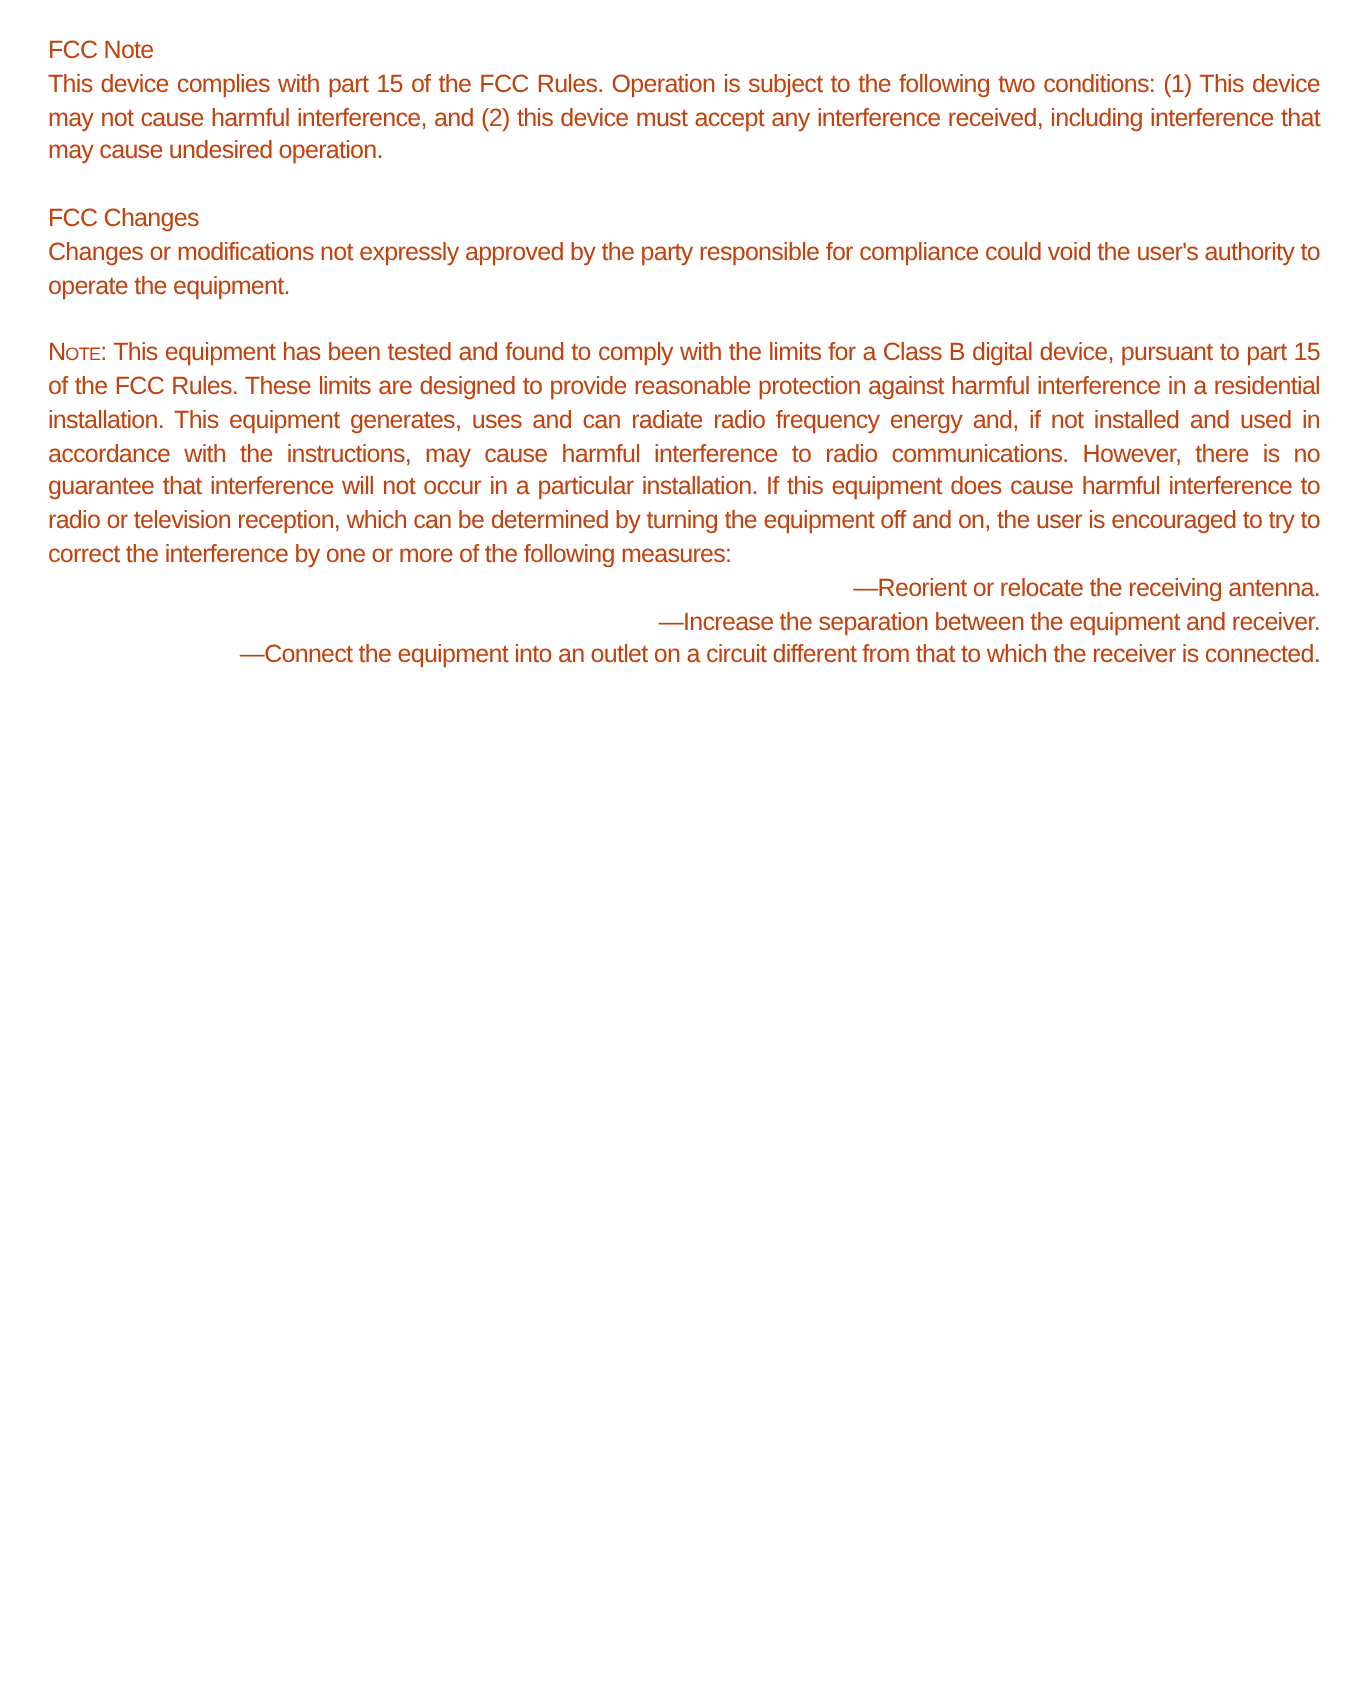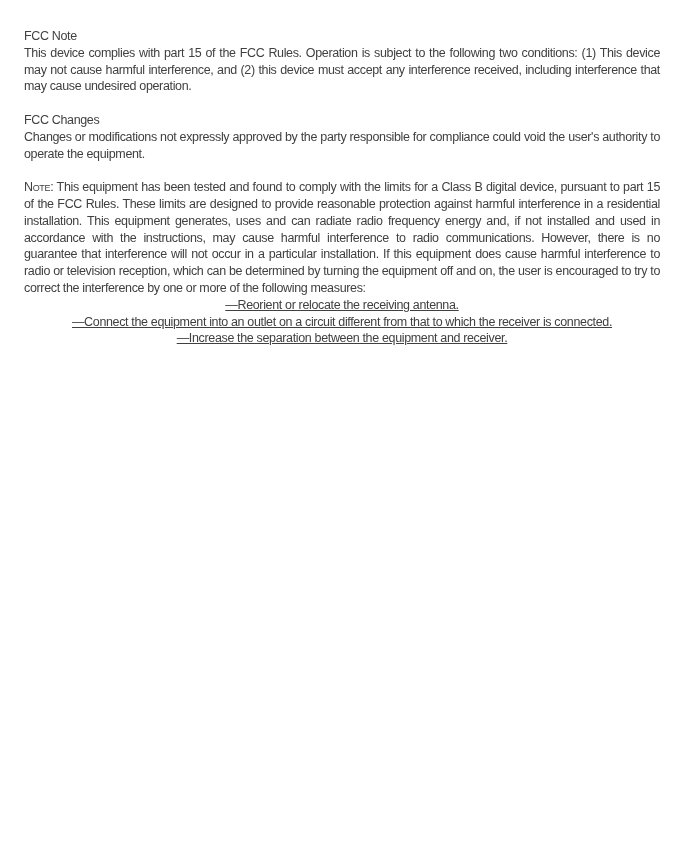--- a/index.html
+++ b/index.html
@@ -6,47 +6,46 @@
     margin: 0;
     padding: 0;
     background: #ffffff;
   }
   .page {
     position: relative;
     width: 684px;
     height: 728px;
     box-sizing: border-box;
     background: #ffffff;
-    padding: 28px 24px 0 24px;
+    padding: 17px 24px 0 24px;
     font-family: "Liberation Sans", sans-serif;
     font-size: 12.5px;
     line-height: 16.8px;
     letter-spacing: -0.35px;
-    color: #404040;
+    color: #c2410c;
     overflow: hidden;
   }
   .section {
     margin: 0 0 16.8px 0;
   }
   .heading {
     margin: 0;
     font-weight: normal;
   }
   .body-text {
     margin: 0;
     text-align: justify;
   }
   .smallcaps {
     font-variant: small-caps;
     margin-top: 22px;
   }
   .measure-line {
     margin: 0;
-    text-align: center;
-    text-decoration: underline;
+    text-align: right;
   }
 </style>
 </head>
 <body>
 
 <div class="page">
 
   <div class="section">
     <div class="heading">FCC Note</div>
     <p class="body-text">This device complies with part 15 of the FCC Rules. Operation is subject to the following two conditions: (1) This device may not cause harmful interference, and (2) this device must accept any interference received, including interference that may cause undesired operation.</p>
@@ -57,18 +56,18 @@
     <p class="body-text">Changes or modifications not expressly approved by the party responsible for compliance could void the user's authority to operate the equipment.</p>
   </div>
 
   <div class="section">
     <p class="body-text">
       <span class="smallcaps">Note:</span>
       <span>This equipment has been tested and found to comply with the limits for a Class B digital device, pursuant to part 15 of the FCC Rules. These limits are designed to provide reasonable protection against harmful interference in a residential installation. This equipment generates, uses and can radiate radio frequency energy and, if not installed and used in accordance with the instructions, may cause harmful interference to radio communications. However, there is no guarantee that interference will not occur in a particular installation. If this equipment does cause harmful interference to radio or television reception, which can be determined by turning the equipment off and on, the user is encouraged to try to correct the interference by one or more of the following measures:</span>
     </p>
     <div>
       <div class="measure-line">—Reorient or relocate the receiving antenna.</div>
+      <div class="measure-line">—Increase the separation between the equipment and receiver.</div>
       <div class="measure-line">—Connect the equipment into an outlet on a circuit different from that to which the receiver is connected.</div>
-      <div class="measure-line">—Increase the separation between the equipment and receiver.</div>
     </div>
   </div>
 
 </div>
 
 </body></html>

